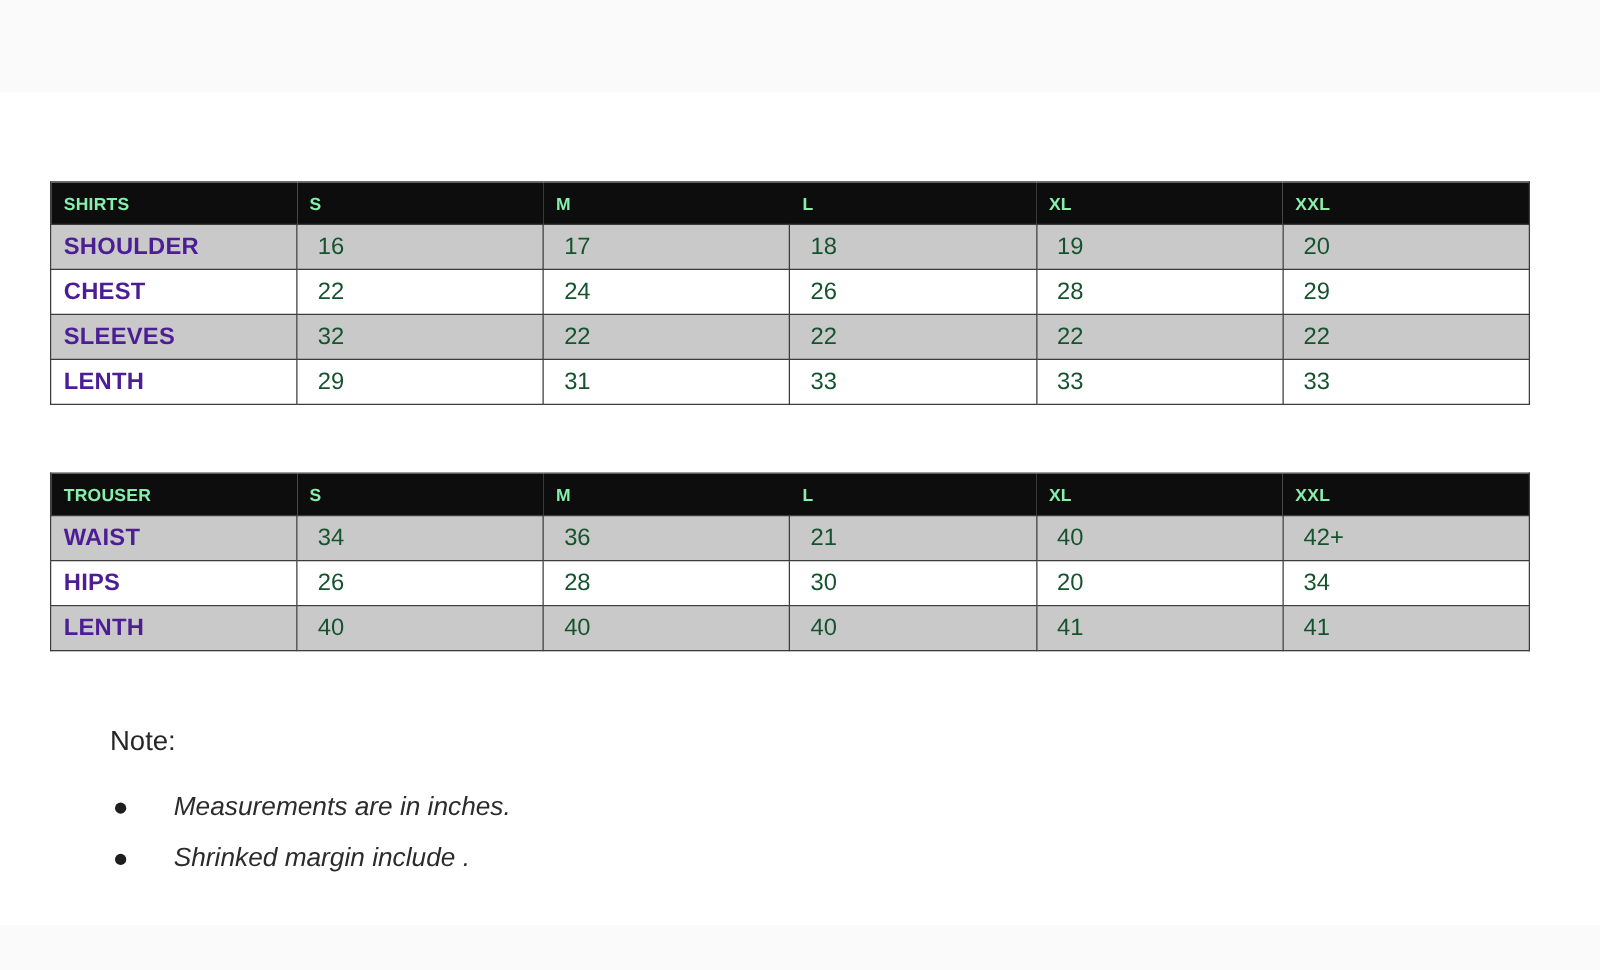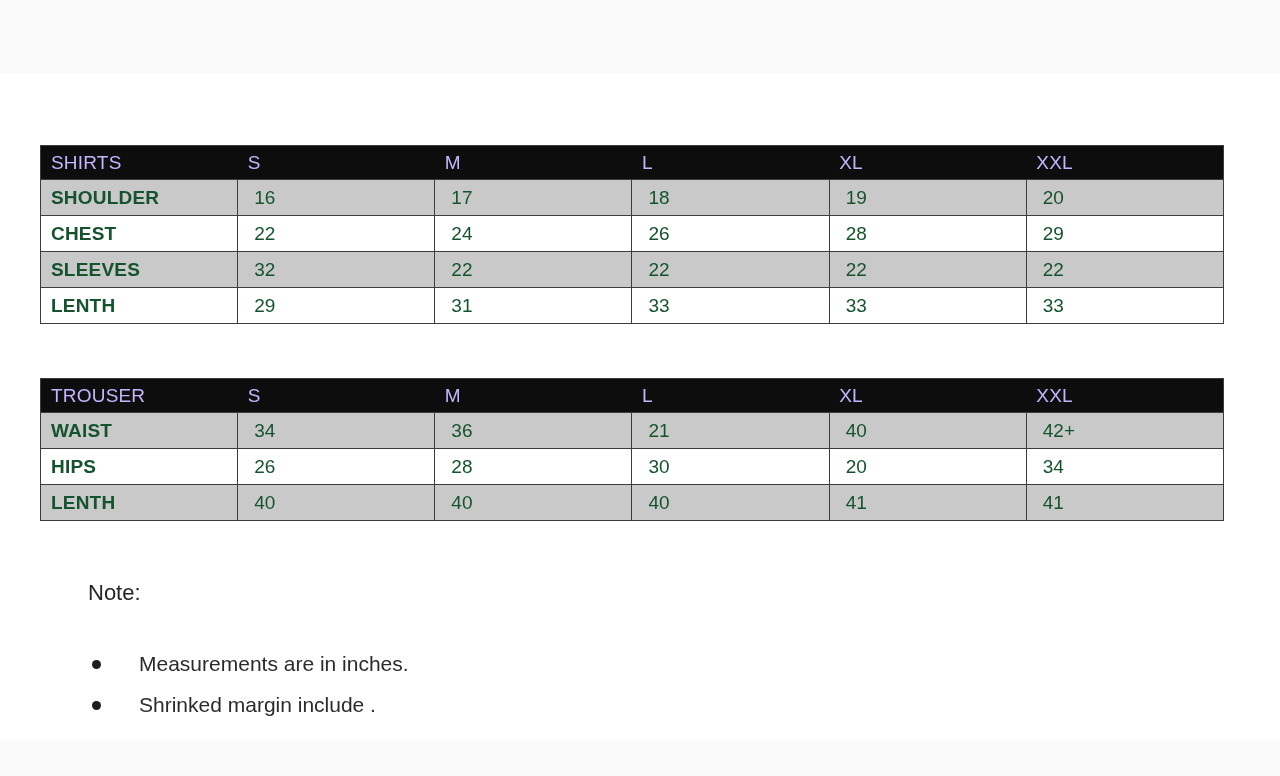--- a/index.html
+++ b/index.html
@@ -19,57 +19,57 @@
     left: 40px;
     width: 1184px;
     border-collapse: collapse;
     table-layout: fixed;
     border: 1px solid #3c3c3c;
   }
   table.size-table col { width: 16.6667%; }
 
   table.size-table thead th {
     background: #0d0d0d;
-    color: #c4b5fd;
-    font-weight: normal;
-    font-size: 19px;
+    color: #86efac;
+    font-weight: bold;
+    font-size: 14px;
     text-align: left;
     height: 33px;
     padding: 0 0 0 10px;
     border: none;
     letter-spacing: 0.2px;
   }
   table.size-table tbody td {
     height: 35px;
     font-size: 19px;
     padding: 0 0 0 16px;
     border: 1px solid #3c3c3c;
     color: #14532d;
     vertical-align: middle;
   }
   table.size-table tbody td.row-label {
     font-weight: bold;
-    color: #14532d;
+    color: #4c1d95;
     padding-left: 10px;
     letter-spacing: 0.2px;
   }
   table.size-table tbody tr:nth-child(odd) { background: #c9c9c9; }
   table.size-table tbody tr:nth-child(even) { background: #ffffff; }
 
   #shirts-table { top: 145px; }
   #trouser-table { top: 378px; }
 
   .note-block {
     position: absolute;
     left: 88px;
     top: 580px;
     color: #262626;
   }
   .note-title { font-size: 22px; color: #262626; }
-  .note-list { margin-top: 46px; }
+  .note-list { margin-top: 28px; font-style: italic; }
   .note-item {
     display: flex;
     align-items: center;
     margin-bottom: 17px;
     font-size: 21px;
     color: #2b2b2b;
   }
   .bullet {
     width: 9px; height: 9px;
     border-radius: 50%;

